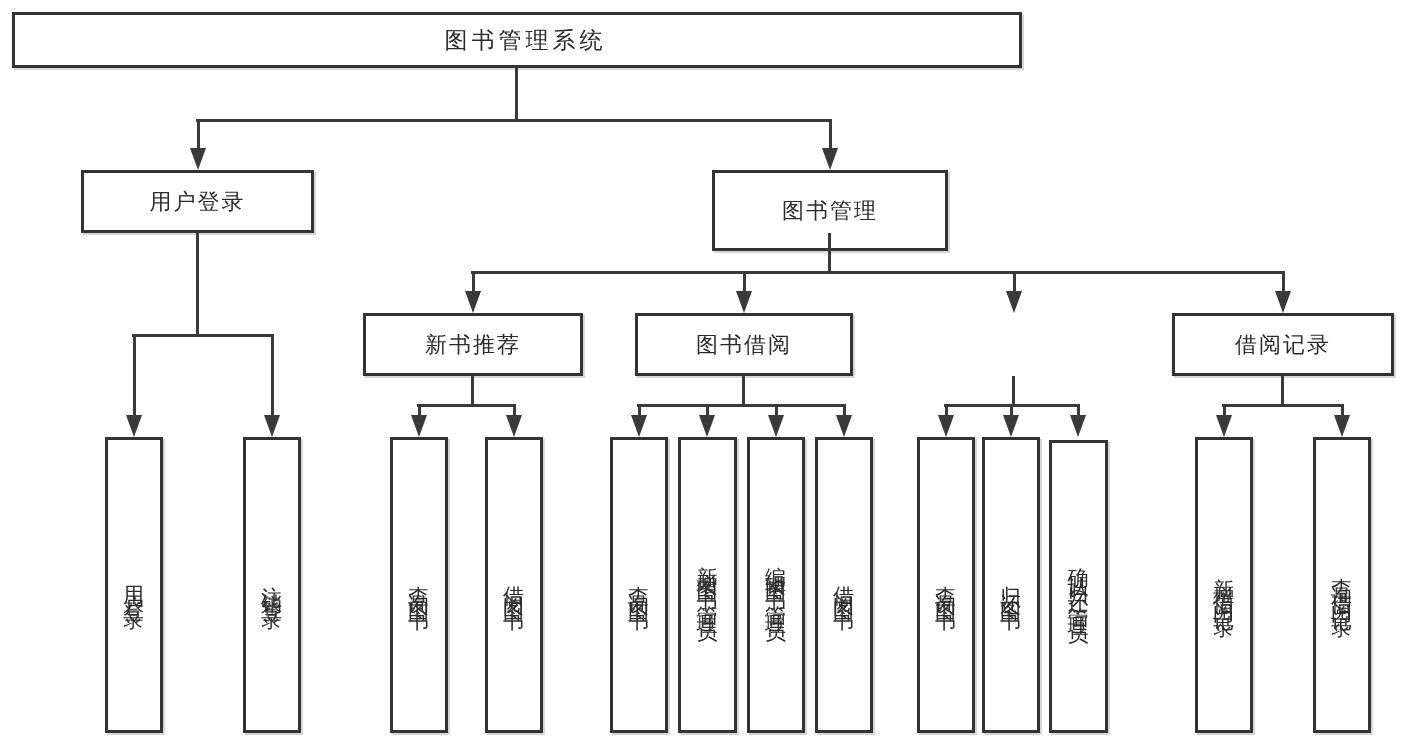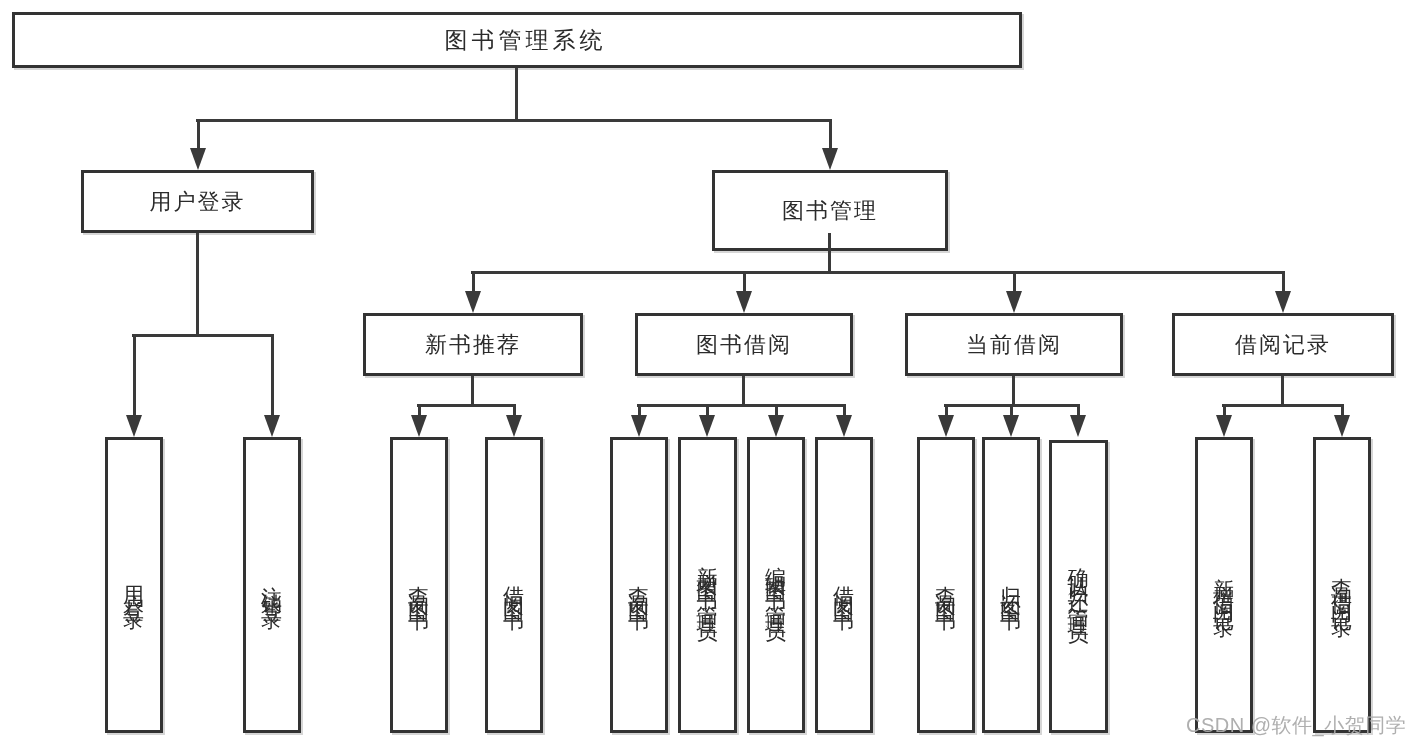--- a/index.html
+++ b/index.html
@@ -70,23 +70,20 @@
   <div class="arrow" style="left:736px; top:273px; height:40px;"></div>
   <div class="arrow" style="left:1006px; top:273px; height:40px;"></div>
   <div class="arrow" style="left:1275px; top:273px; height:40px;"></div>
 
   <div class="box h" style="left:635px; top:313px; width:218px; height:63px;">
     <span>图书借阅</span>
   </div>
   <div class="box h" style="left:363px; top:313px; width:220px; height:63px;">
     <span>新书推荐</span>
   </div>
-  <div class="box h" style="left:905px; top:313px; width:218px; height:63px;">
-    <span>当前借阅</span>
-  </div>
   <div class="box h" style="left:1172px; top:313px; width:222px; height:63px;">
     <span>借阅记录</span>
   </div>
 
   <div class="vline" style="left:471px; top:376px; height:30px;"></div>
   <div class="hline" style="left:417px; top:404px; width:99px;"></div>
   <div class="arrow" style="left:411px; top:406px; height:31px;"></div>
   <div class="arrow" style="left:506px; top:406px; height:31px;"></div>
 
   <div class="vline" style="left:742px; top:376px; height:30px;"></div>
@@ -144,15 +141,14 @@
     <span>确认归还（管理员）</span>
   </div>
 
   <div class="box v" style="left:1195px; top:437px; width:58px; height:296px;">
     <span>新增借阅记录</span>
   </div>
   <div class="box v" style="left:1313px; top:437px; width:58px; height:296px;">
     <span>查询借阅记录</span>
   </div>
 
-  <div class="watermark">CSDN @软件_小贺同学</div>
 
 </div>
 
 </body></html>

